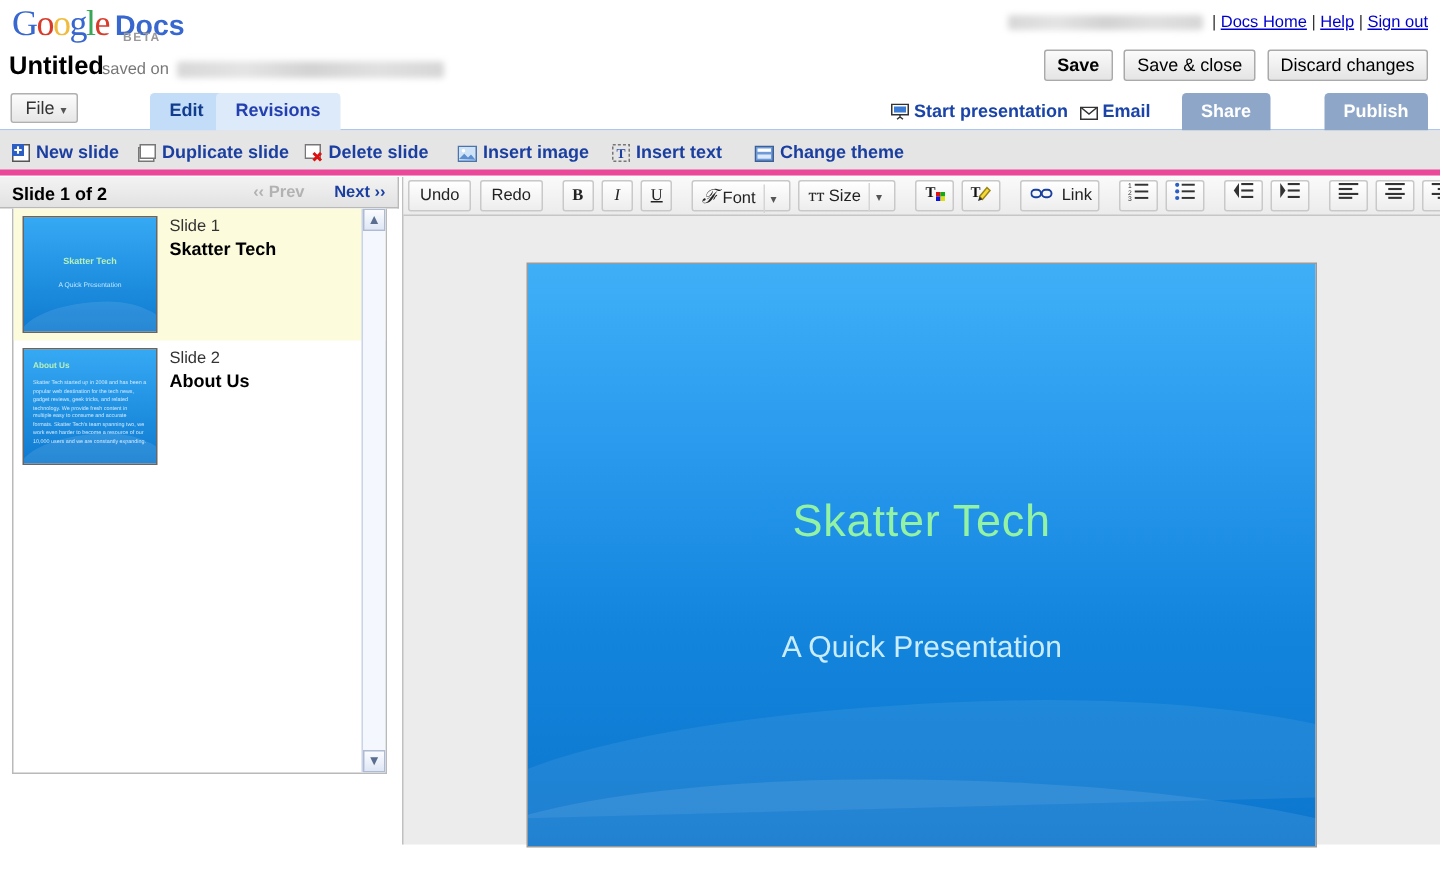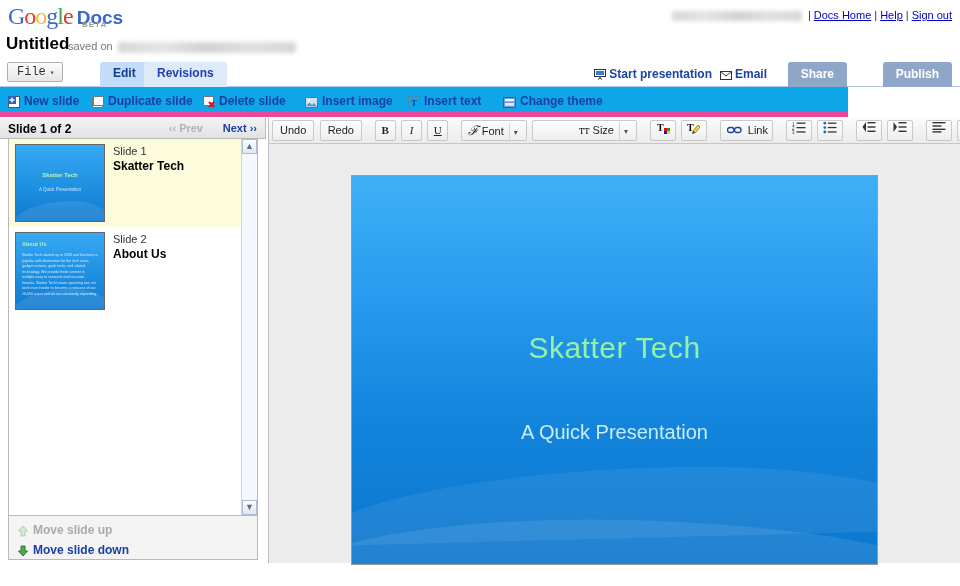--- a/index.html
+++ b/index.html
@@ -37,31 +37,31 @@
   .btn {
     display: inline-block; border: 1px solid #aaa; background: #efefef;
     background: linear-gradient(#fbfbfb,#e4e4e4);
     padding: 2px 8px; font-size: 12px; color: #000; border-radius: 2px;
     margin-left: 4px; cursor: default; line-height: 15px;
   }
   .btn.bold { font-weight: bold; }
 
   
   .tabstrip { position: absolute; top: 58px; left: 0; width: 960px; height: 29px; background: #fff; border-bottom: 1px solid #acc6ee; }
-  .filebtn { position: absolute; left: 7px; top: 4px; border: 1px solid #b0b0b0; background: linear-gradient(#fcfcfc,#e6e6e6); padding: 2px 7px 2px 9px; font-size: 12px; border-radius: 2px; color: #333; font-family: Liberation Mono, monospace; }
+  .filebtn { position: absolute; left: 7px; top: 4px; border: 1px solid #b0b0b0; background: linear-gradient(#fcfcfc,#e6e6e6); padding: 2px 7px 2px 9px; font-size: 12px; border-radius: 2px; color: #333; }
   .filebtn .caret { font-size: 8px; margin-left: 4px; color: #555; }
   .tab { position: absolute; top: 4px; height: 25px; line-height: 23px; padding: 0 13px; font-size: 12px; font-weight: bold; color: #2440b0; border-radius: 3px 3px 0 0; margin-left: 46px; }
   .tab.active { background: #c3dcf8; color: #113d8c; }
   .tab.plain { background: #ddeaf9; }
   .tabR { position: absolute; top: 4px; height: 25px; line-height: 24px; padding: 0 13px; font-size: 12px; font-weight: bold; color: #fff; background: #8ea6c8; border-radius: 3px 3px 0 0; }
   .topaction { position: absolute; top: 9px; font-size: 12px; font-weight: bold; color: #1a44a8; }
   .topaction .ic { display: inline-block; vertical-align: -2px; margin-right: 3px; }
 
   
-  .actionbar { position: absolute; top: 87px; left: 0; width: 848px; height: 30px; background: #0ea5e9; border-bottom: 6px solid #ec4899; }
+  .actionbar { position: absolute; top: 87px; left: 0; width: 960px; height: 30px; background: #e5e5e5; border-bottom: 4px solid #ec4899; }
   .act { position: absolute; top: 7px; font-size: 12px; font-weight: bold; color: #1a3fa0; }
   .act .ic { display: inline-block; vertical-align: -3px; margin-right: 4px; }
 
   
   .leftpanel { position: absolute; left: 0; top: 118px; width: 266px; height: 445px; background: #fff; }
   .slidehead { position: relative; height: 21px; background: linear-gradient(#f3f3f3,#e2e2e2); border-bottom: 1px solid #b9b9b9; border-right: 1px solid #b9b9b9; padding-left: 11px; }
   .slidehead .lbl { position: absolute; left: 8px; top: 4px; font-size: 12px; font-weight: bold; color: #000; }
   .slidehead .prev { position: absolute; right: 62px; top: 4px; font-size: 11px; font-weight: bold; color: #b2b2b2; }
   .slidehead .next { position: absolute; right: 8px; top: 4px; font-size: 11px; font-weight: bold; color: #1a3fa0; }
 
@@ -126,20 +126,25 @@
     <div class="doctitle">Untitled</div>
     <div class="savedon">
       <span>saved on</span><span class="blurred blur-date"></span>
     </div>
 
     <div class="toplinks">
       <span class="blurred blur-email"></span>
       <span class="sep">|</span><a href="#">Docs Home</a><span class="sep">|</span><a href="#">Help</a><span class="sep">|</span><a href="#">Sign out</a>
     </div>
 
+    <div class="topbuttons">
+      <span class="btn bold">Save</span>
+      <span class="btn">Save &amp; close</span>
+      <span class="btn">Discard changes</span>
+    </div>
   </div>
 
   <div class="tabstrip">
     <span class="filebtn">
       <span>File</span><span class="caret">▾</span>
     </span>
     <span class="tab active" style="left:54px;">Edit</span>
     <span class="tab plain" style="left:98px;">Revisions</span>
 
     <span class="topaction" style="right:248px;">
@@ -248,52 +253,36 @@
           <div class="name">About Us</div>
         </div>
       </div>
 
       <div class="vscroll">
         <div class="arr up">▲</div>
         <div class="arr down">▼</div>
       </div>
     </div>
 
-    <div class="movebox">
-      <span class="move up">
-        <span class="ic">
-          <svg width="12" height="12" viewBox="0 0 12 12">
-              <path d="M6 1 L10.5 6 H8 V11 H4 V6 H1.5 Z" fill="#d9e8d9" stroke="#b6c9b6"></path>
-            </svg>
-        </span><span>Move slide up</span>
-      </span>
-      <span class="move down">
-        <span class="ic">
-          <svg width="12" height="12" viewBox="0 0 12 12">
-              <path d="M6 11 L10.5 6 H8 V1 H4 V6 H1.5 Z" fill="#4faa4f" stroke="#2e7a2e"></path>
-            </svg>
-        </span><span>Move slide down</span>
-      </span>
-    </div>
   </div>
 
   <div class="editor">
     <div class="fmtbar">
       <span class="tb wide">Undo</span>
       <span class="tb wide">Redo</span>
       <span class="tbsep"></span>
       <span class="tb" style="font-weight:bold;font-family:'Liberation Serif',serif;">B</span>
       <span class="tb" style="font-style:italic;font-family:'Liberation Serif',serif;">I</span>
       <span class="tb" style="text-decoration:underline;font-family:'Liberation Serif',serif;">U</span>
       <span class="tbsep"></span>
       <span class="tb grp">
         <span style="font-family:'Liberation Serif',serif;font-style:italic;font-size:13px;">ℱ</span><span class="cap">Font</span><span class="dd">▾</span>
       </span>
       <span class="tb grp">
-        <span style="font-family:'Liberation Serif',serif;font-size:12px;margin-left:40px;">ᴛᴛ</span><span class="cap">Size</span><span class="dd">▾</span>
+        <span style="font-family:'Liberation Serif',serif;font-size:12px;">ᴛᴛ</span><span class="cap">Size</span><span class="dd">▾</span>
       </span>
       <span class="tbsep"></span>
       <span class="tb">
         <span>
           <svg width="14" height="15" viewBox="0 0 14 15">
               <text x="1" y="10" font-size="10" font-family="Liberation Serif, serif" font-weight="bold" fill="#111">T</text>
               <rect x="8" y="7" width="3" height="3" fill="#d11"></rect>
               <rect x="11" y="7" width="3" height="3" fill="#1a1"></rect>
               <rect x="8" y="10" width="3" height="3" fill="#11d"></rect>
               <rect x="11" y="10" width="3" height="3" fill="#dd1"></rect>

